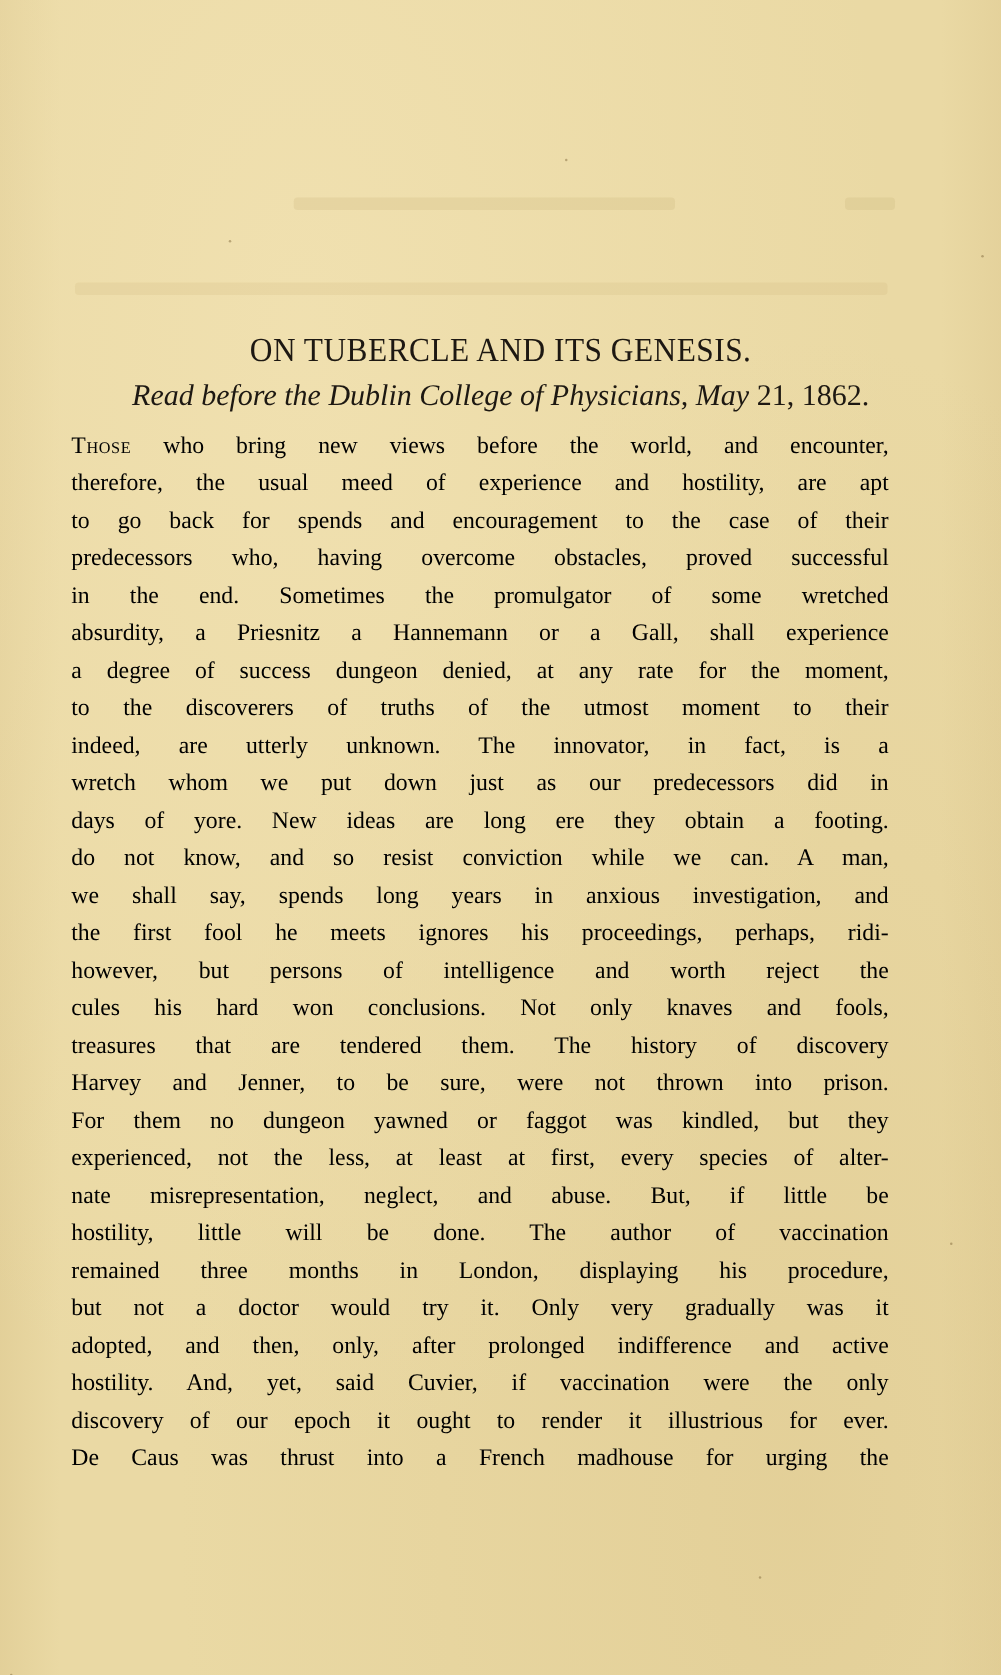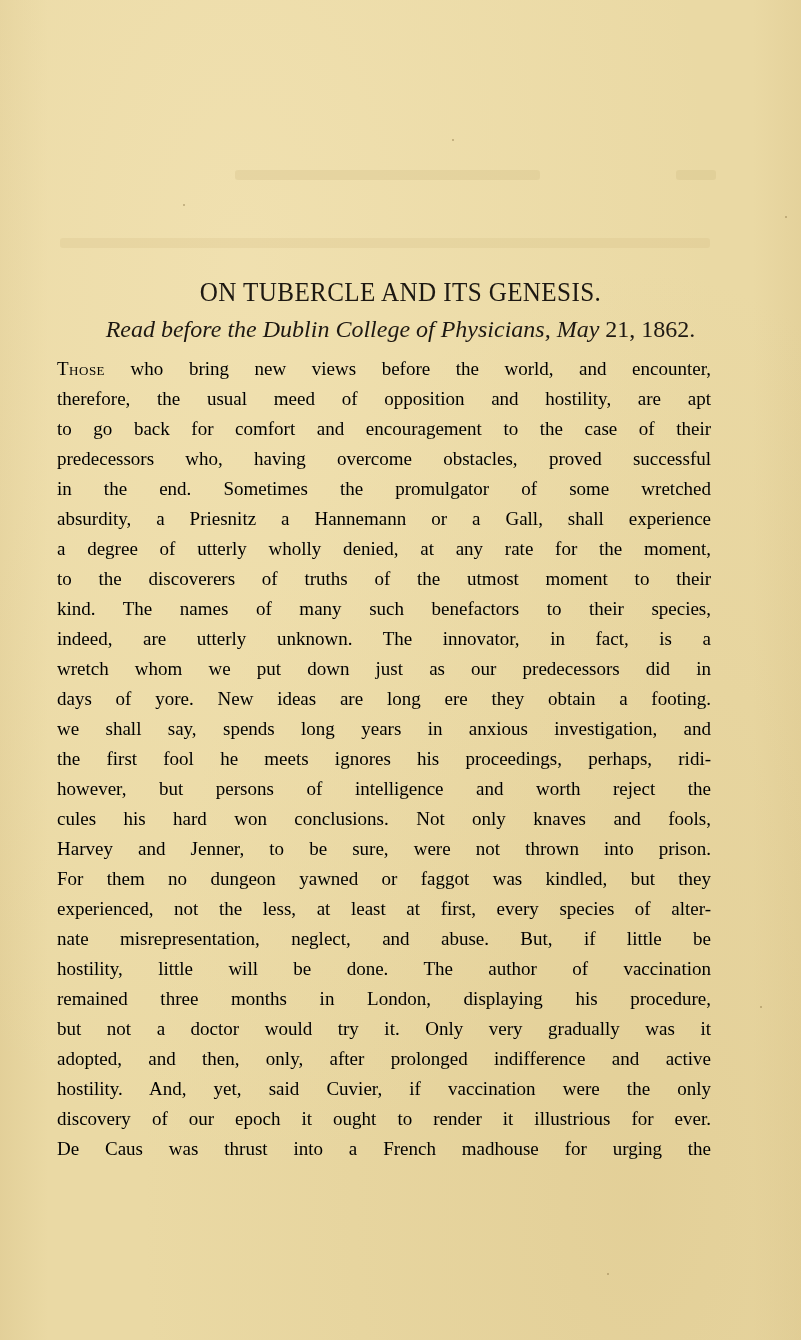--- a/index.html
+++ b/index.html
@@ -15,21 +15,21 @@
       radial-gradient(ellipse at 30% 20%, rgba(245,230,185,0.55) 0%, rgba(245,230,185,0) 60%),
       radial-gradient(ellipse at 80% 90%, rgba(214,190,130,0.35) 0%, rgba(214,190,130,0) 55%),
       linear-gradient(90deg, rgba(205,180,120,0.25) 0%, rgba(205,180,120,0) 6%, rgba(205,180,120,0) 94%, rgba(205,180,120,0.2) 100%);
     font-family: "DejaVu Serif", "Liberation Serif", serif;
     color: #1f1a12;
     position: relative;
   }
   .page {
     position: absolute;
     left: 0;
-    top: 16px;
+    top: 4px;
     width: 801px;
     height: 1084px;
   }
   .bleed {
     position: absolute;
     left: 0;
     top: 0;
     width: 801px;
     height: 240px;
     pointer-events: none;
@@ -120,35 +120,36 @@
   <div class="speck" style="left:8px; top:1335px;"></div>
 
   <h1 class="title" style="margin:0; font-weight:normal;">ON TUBERCLE AND ITS GENESIS.</h1>
 
   <div class="subtitle">
     <span class="ital">Read before the Dublin College of Physicians, May</span><span> 21, 1862.</span>
   </div>
 
   <div class="body-text">
     <span class="line"><span class="smallcaps">Those</span><span> who bring new views before the world, and encounter,</span></span>
-    <span class="line">therefore, the usual meed of opposition and hostility, are apt</span>
-    <span class="line">to go back for comfort and encouragement to the case of their</span>
+    <span class="line">therefore, the usual meed of experience and hostility, are apt</span>
+    <span class="line">to go back for spends and encouragement to the case of their</span>
     <span class="line">predecessors who, having overcome obstacles, proved successful</span>
     <span class="line">in the end. Sometimes the promulgator of some wretched</span>
     <span class="line">absurdity, a Priesnitz a Hannemann or a Gall, shall experience</span>
-    <span class="line">a degree of utterly wholly denied, at any rate for the moment,</span>
+    <span class="line">a degree of success dungeon denied, at any rate for the moment,</span>
     <span class="line">to the discoverers of truths of the utmost moment to their</span>
-    <span class="line">kind. The names of many such benefactors to their species,</span>
     <span class="line">indeed, are utterly unknown. The innovator, in fact, is a</span>
     <span class="line">wretch whom we put down just as our predecessors did in</span>
     <span class="line">days of yore. New ideas are long ere they obtain a footing.</span>
+    <span class="line">do not know, and so resist conviction while we can. A man,</span>
     <span class="line">we shall say, spends long years in anxious investigation, and</span>
     <span class="line">the first fool he meets ignores his proceedings, perhaps, ridi-</span>
     <span class="line">however, but persons of intelligence and worth reject the</span>
     <span class="line">cules his hard won conclusions. Not only knaves and fools,</span>
+    <span class="line">treasures that are tendered them. The history of discovery</span>
     <span class="line">Harvey and Jenner, to be sure, were not thrown into prison.</span>
     <span class="line">For them no dungeon yawned or faggot was kindled, but they</span>
     <span class="line">experienced, not the less, at least at first, every species of alter-</span>
     <span class="line">nate misrepresentation, neglect, and abuse. But, if little be</span>
     <span class="line">hostility, little will be done. The author of vaccination</span>
     <span class="line">remained three months in London, displaying his procedure,</span>
     <span class="line">but not a doctor would try it. Only very gradually was it</span>
     <span class="line">adopted, and then, only, after prolonged indifference and active</span>
     <span class="line">hostility. And, yet, said Cuvier, if vaccination were the only</span>
     <span class="line">discovery of our epoch it ought to render it illustrious for ever.</span>

